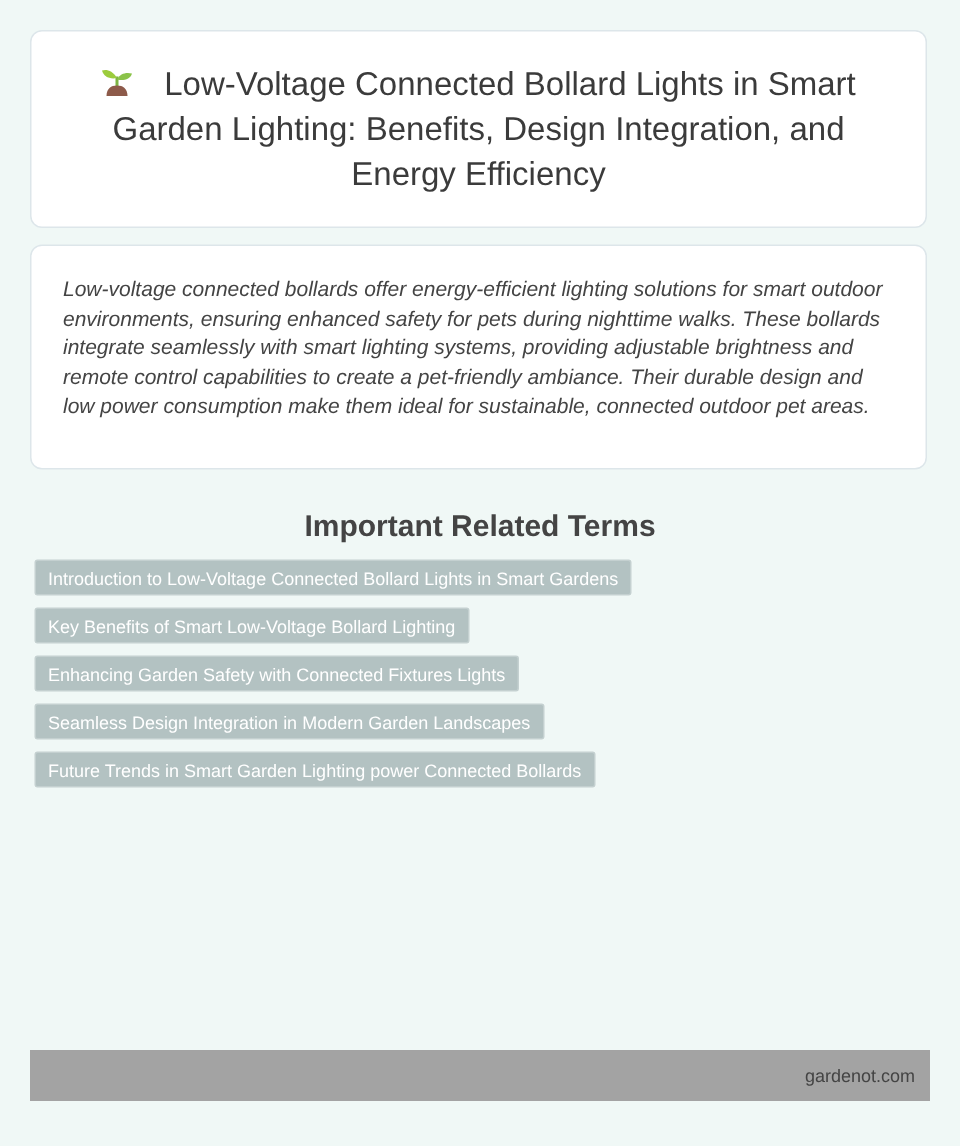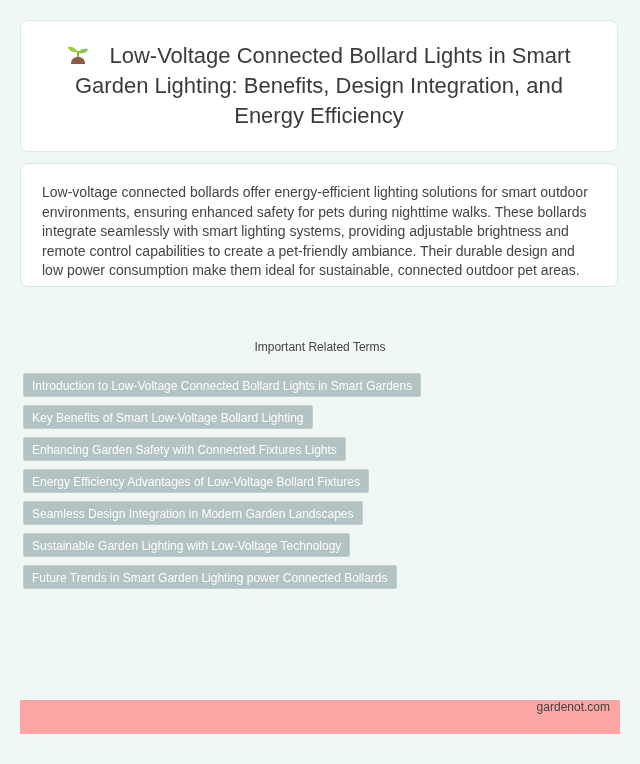--- a/index.html
+++ b/index.html
@@ -42,37 +42,39 @@
     }
     .sprout {
       display: inline-block;
       width: 22px;
       height: 22px;
       vertical-align: -2px;
       margin-right: 20px;
     }
     .desc-card {
       top: 163px;
-      height: 124px;
+      height: 150px;
       padding: 19px 20px 0 21px;
+      font-style: italic;
     }
     .desc-card p {
       margin: 0;
       font-size: 14px;
       line-height: 19.5px;
       color: #444;
     }
     .terms-heading {
       position: absolute;
       top: 340px;
       left: 0;
       width: 640px;
       text-align: center;
-      font-size: 12px;
+      font-size: 20px;
       color: #444;
+      font-weight: bold;
     }
     .tags {
       position: absolute;
       left: 23px;
       top: 373px;
       display: flex;
       flex-direction: column;
       align-items: flex-start;
       gap: 8px;
     }
@@ -88,23 +90,23 @@
       box-sizing: border-box;
       white-space: nowrap;
       cursor: pointer;
     }
     .footer {
       position: absolute;
       left: 20px;
       top: 700px;
       width: 600px;
       height: 34px;
-      background: #fca5a5;
+      background: #a3a3a3;
       display: flex;
-      align-items: flex-start;
+      align-items: center;
       justify-content: flex-end;
       padding-right: 10px;
       box-sizing: border-box;
       font-size: 12px;
       color: #444;
     }
   </style>
 </head>
 <body>
 
@@ -120,21 +122,19 @@
 <div class="card desc-card">
   <p>Low-voltage connected bollards offer energy-efficient lighting solutions for smart outdoor environments, ensuring enhanced safety for pets during nighttime walks. These bollards integrate seamlessly with smart lighting systems, providing adjustable brightness and remote control capabilities to create a pet-friendly ambiance. Their durable design and low power consumption make them ideal for sustainable, connected outdoor pet areas.</p>
 </div>
 
 <div class="terms-heading">Important Related Terms</div>
 
 <div class="tags">
   <div class="tag">Introduction to Low-Voltage Connected Bollard Lights in Smart Gardens</div>
   <div class="tag">Key Benefits of Smart Low-Voltage Bollard Lighting</div>
   <div class="tag">Enhancing Garden Safety with Connected Fixtures Lights</div>
-  <div class="tag">Energy Efficiency Advantages of Low-Voltage Bollard Fixtures</div>
   <div class="tag">Seamless Design Integration in Modern Garden Landscapes</div>
-  <div class="tag">Sustainable Garden Lighting with Low-Voltage Technology</div>
   <div class="tag">Future Trends in Smart Garden Lighting power Connected Bollards</div>
 </div>
 
 <div class="footer">
   <span>gardenot.com</span>
 </div>
 
 </body></html>

